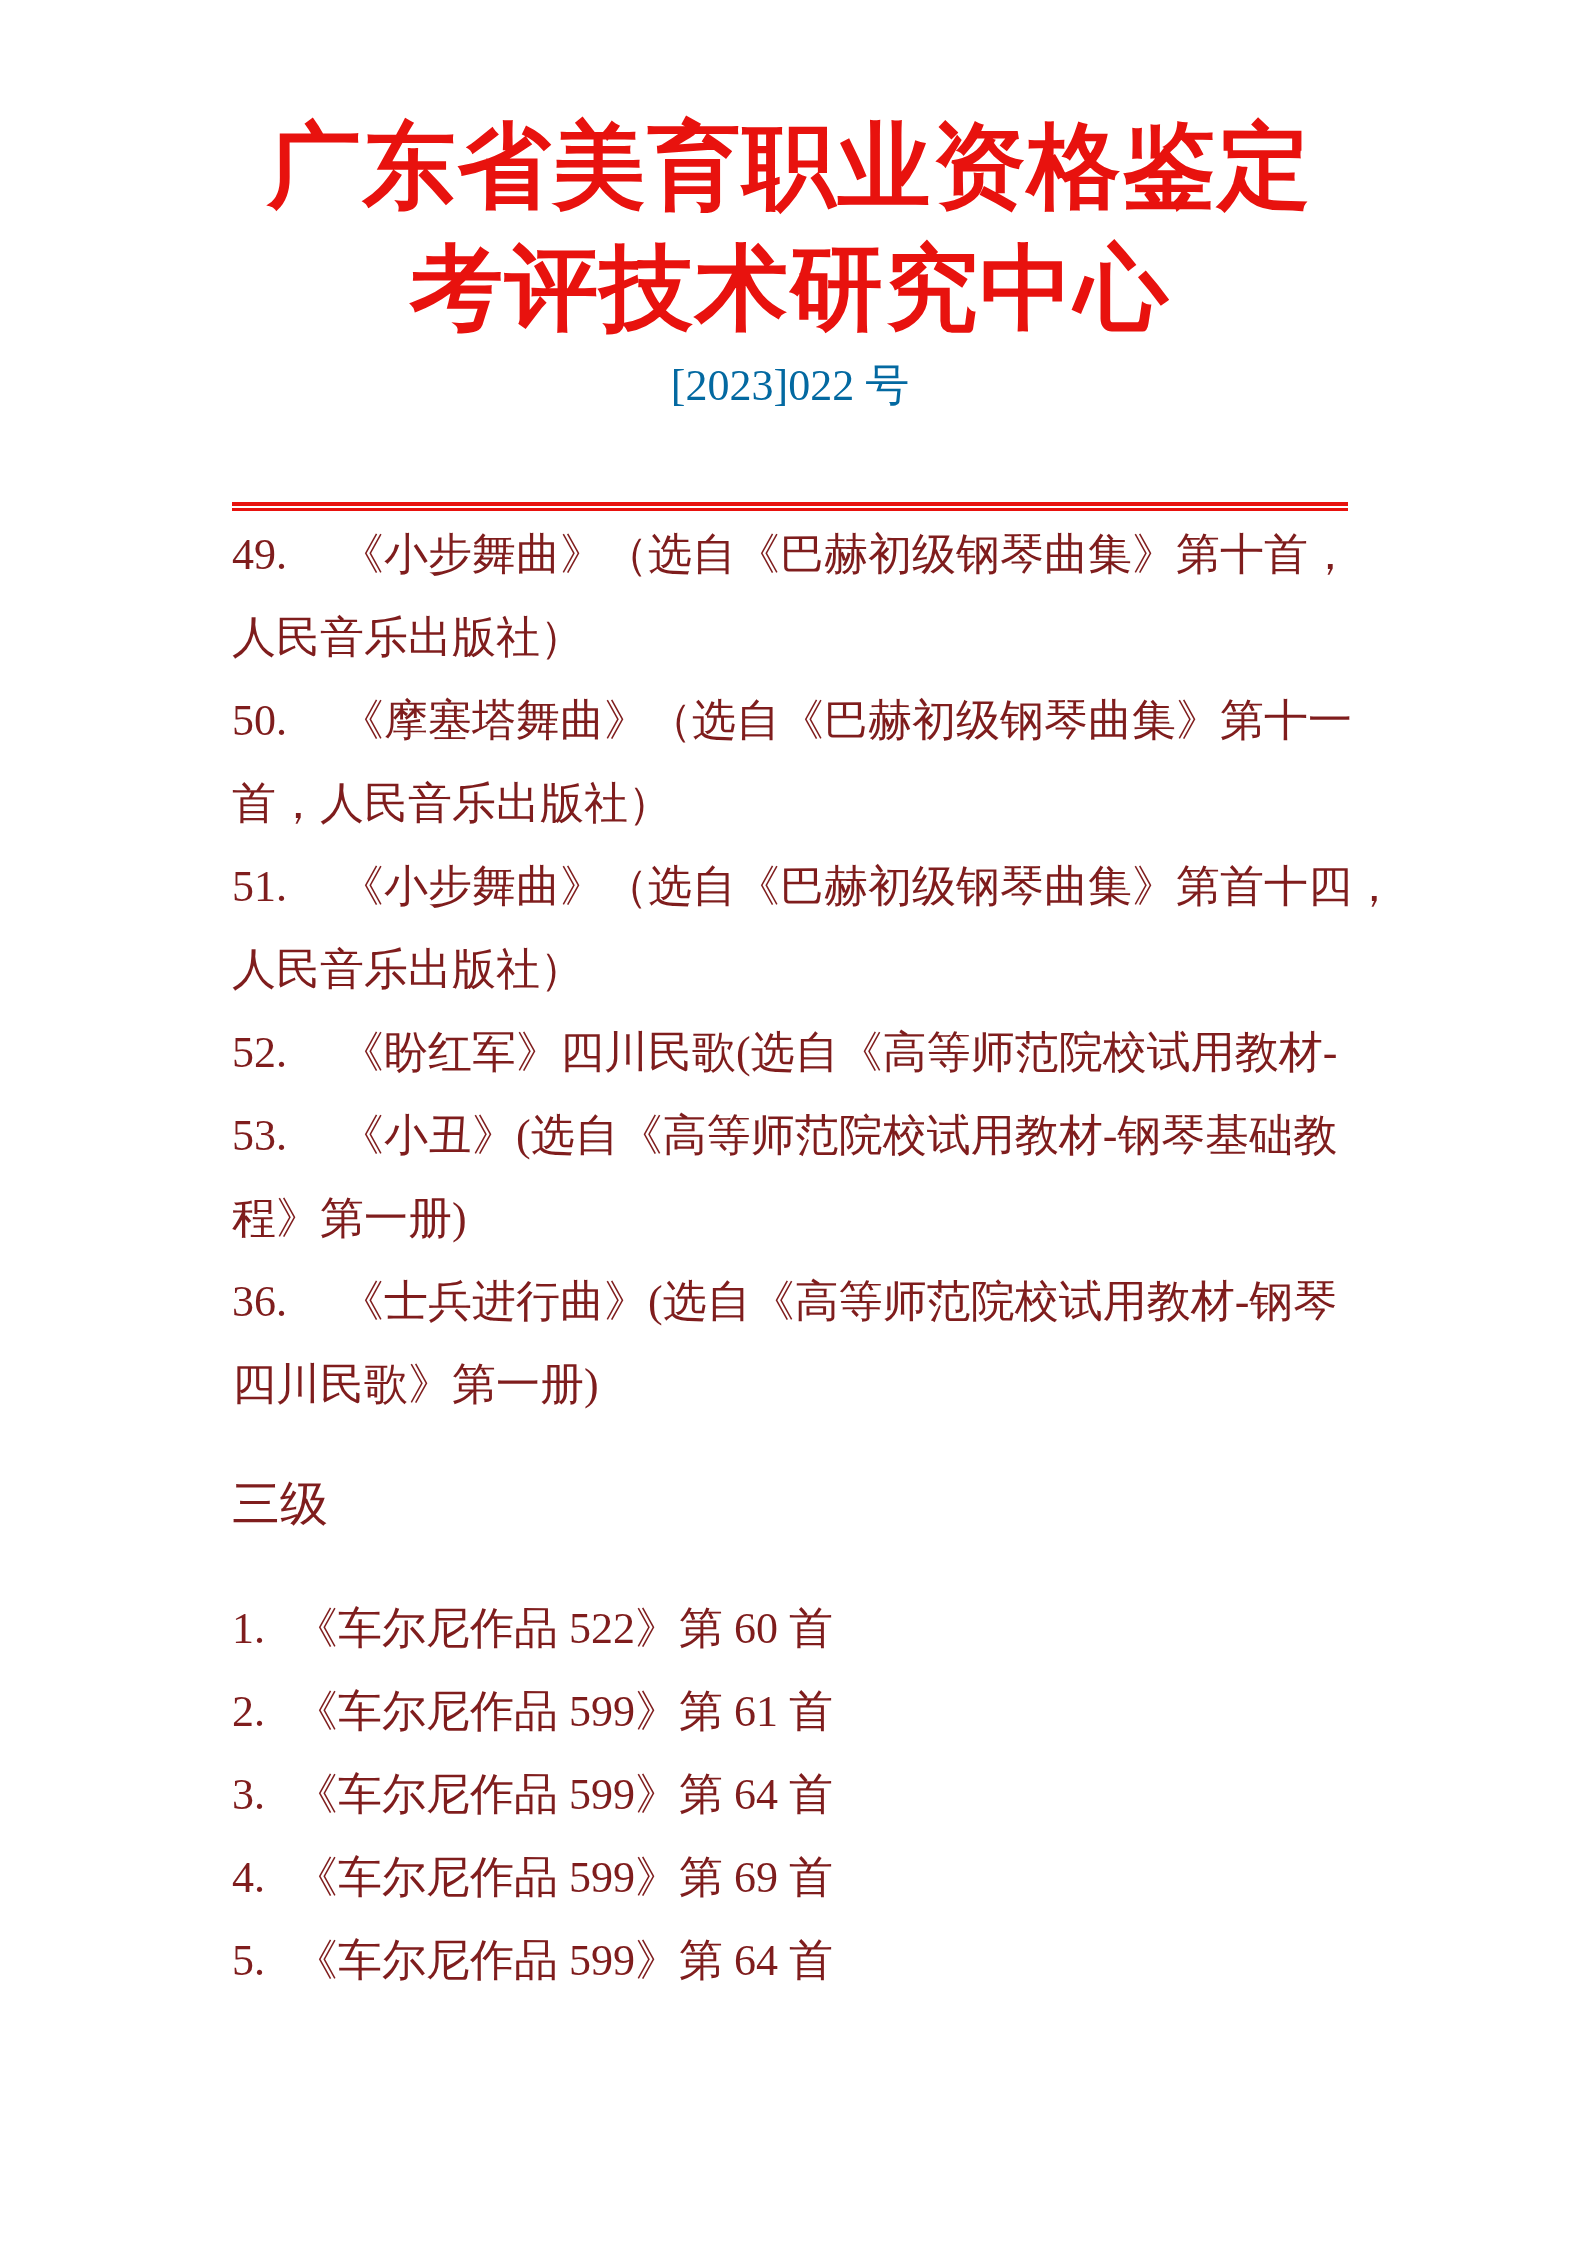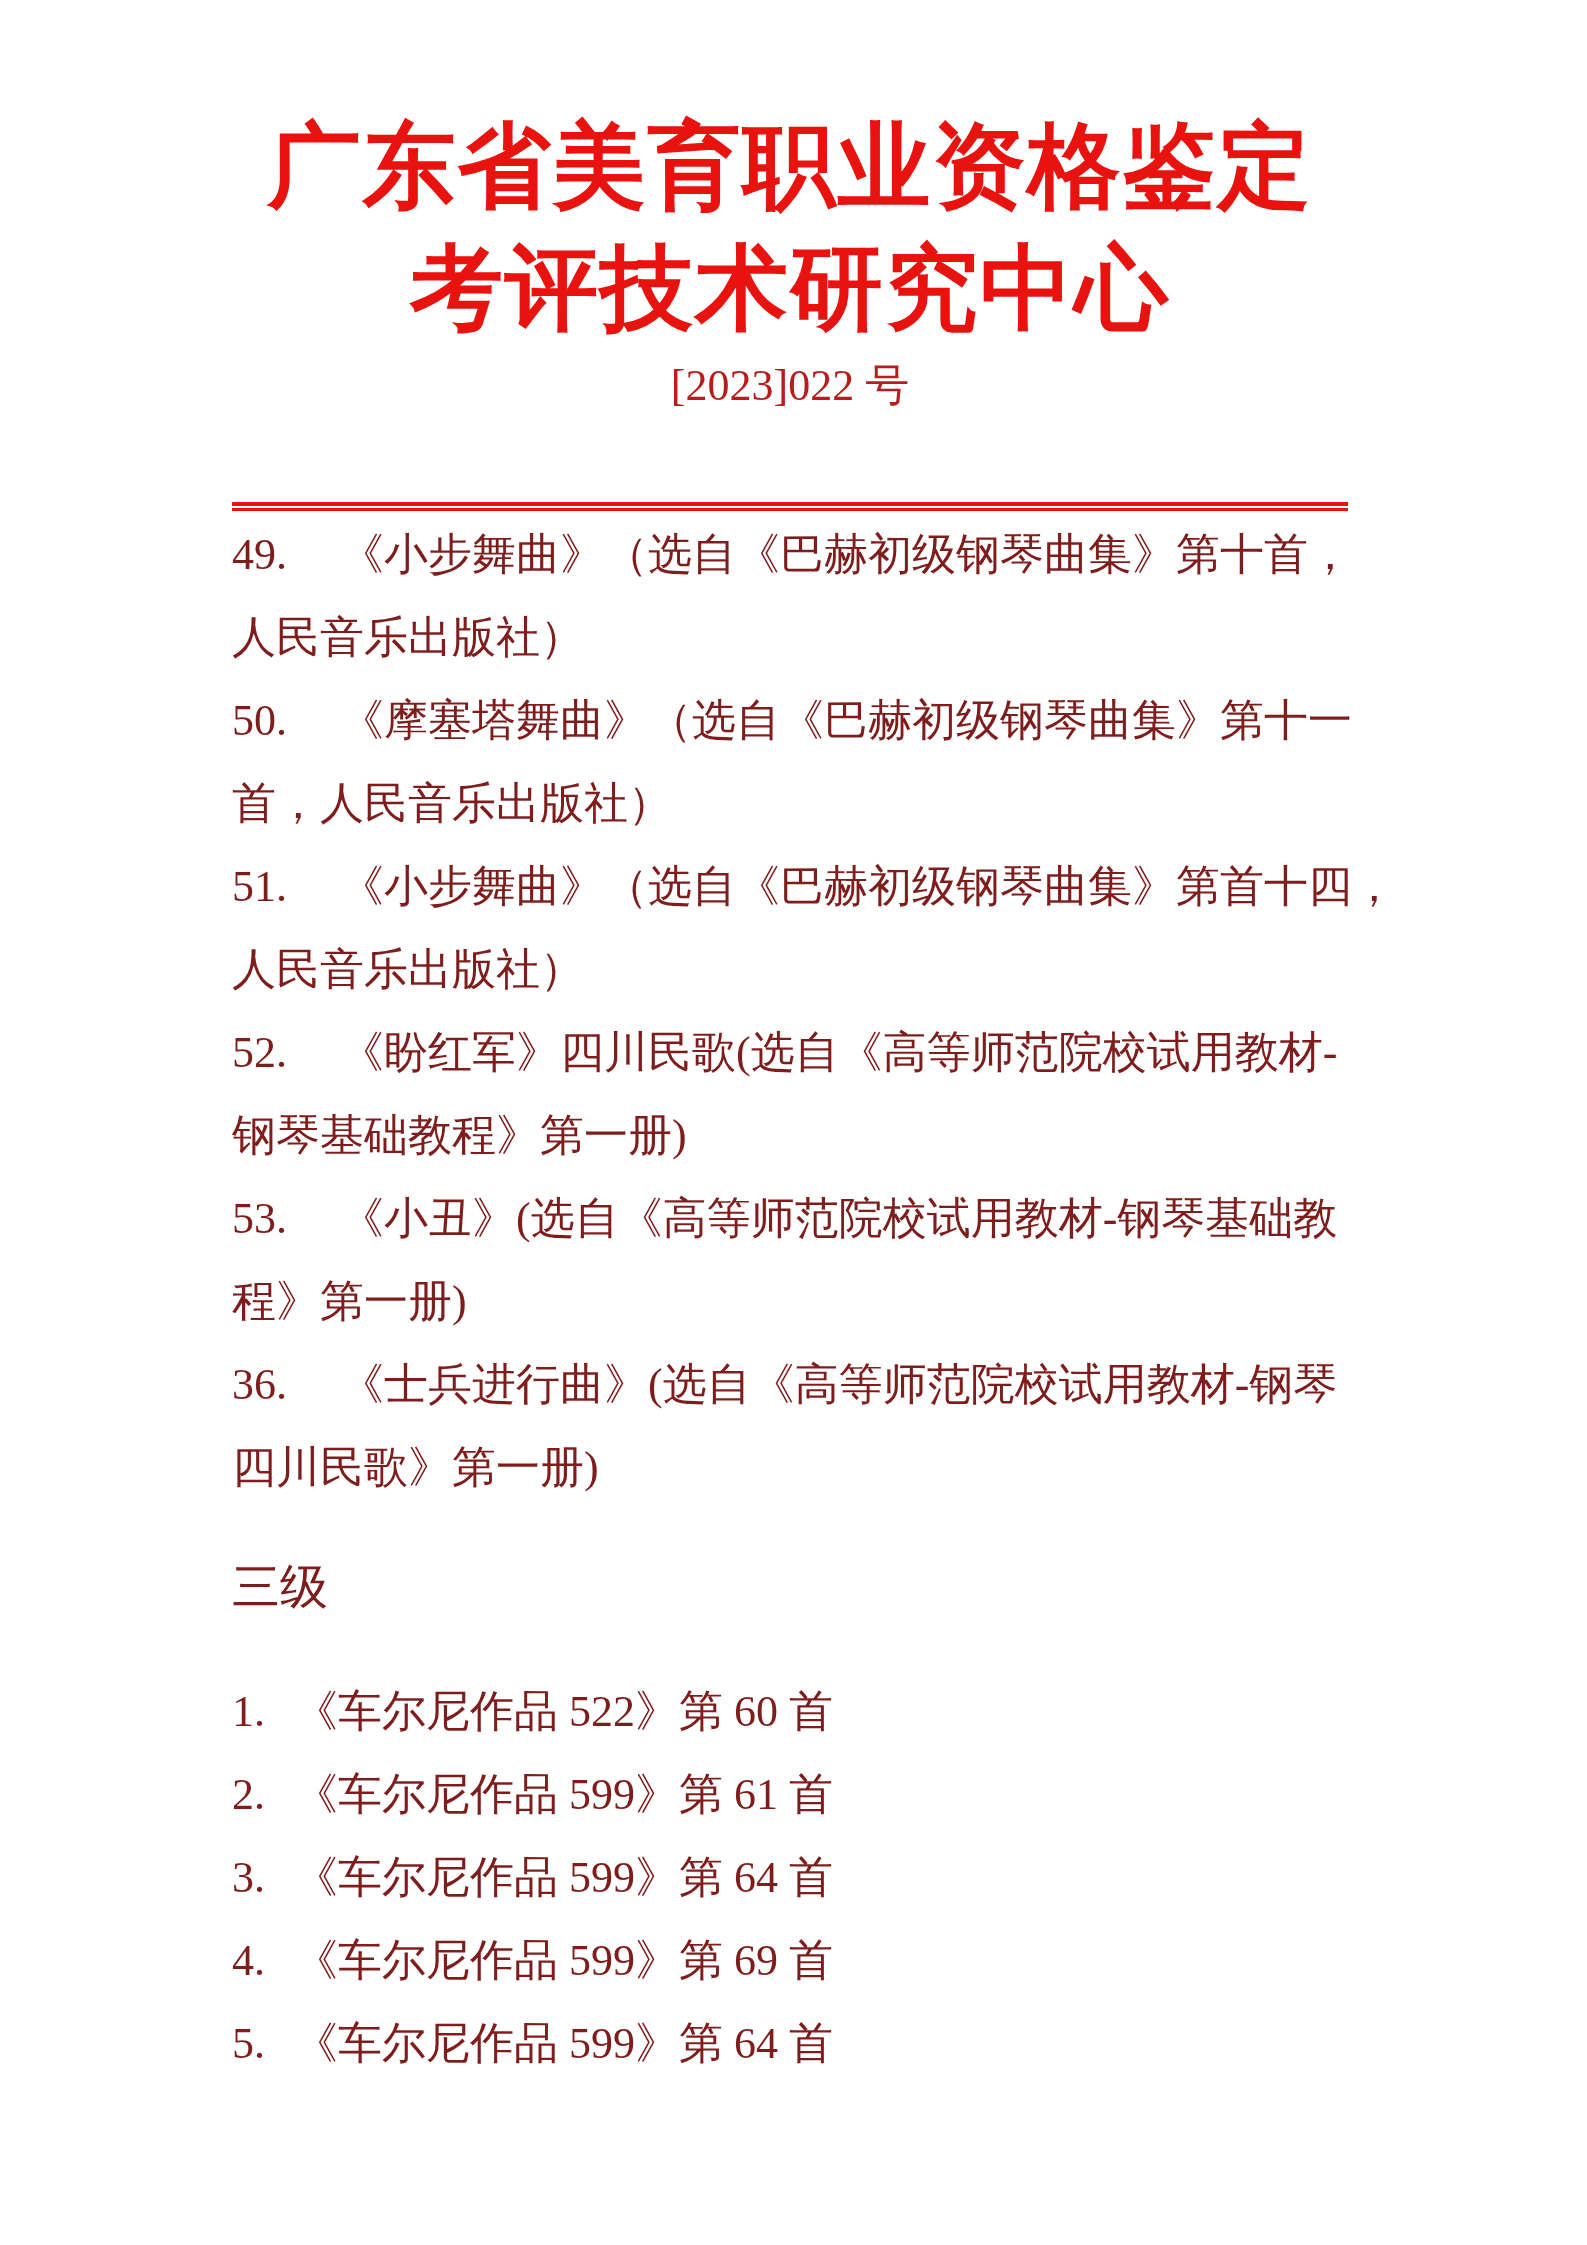--- a/index.html
+++ b/index.html
@@ -30,21 +30,21 @@
     font-size: 93px;
     line-height: 122px;
     font-weight: bold;
     letter-spacing: 2px;
   }
   .doc-number {
     margin-top: 8px;
     font-size: 44px;
     line-height: 56px;
     text-align: center;
-    color: #b91c1c;
+    color: #0369a1;
   }
   .divider {
     margin-top: 88px;
     height: 2px;
     border-top: 4px solid var(--accent, #e8120e);
     border-bottom: 3px solid var(--accent, #e8120e);
   }
   .doc-body {
     margin-top: 2px;
     font-size: 44px;
@@ -101,21 +101,20 @@
         <div class="rep-line">首，人民音乐出版社）</div>
       </div>
 
       <div class="rep-item">
         <div class="rep-line"><span class="num">51.</span><span>《小步舞曲》（选自《巴赫初级钢琴曲集》第首十四，</span></div>
         <div class="rep-line">人民音乐出版社）</div>
       </div>
 
       <div class="rep-item">
         <div class="rep-line"><span class="num">52.</span><span>《盼红军》四川民歌(选自《高等师范院校试用教材-</span></div>
-        <div class="rep-line">钢琴基础教程》第一册)</div>
       </div>
 
       <div class="rep-item">
         <div class="rep-line"><span class="num">53.</span><span>《小丑》(选自《高等师范院校试用教材-钢琴基础教</span></div>
         <div class="rep-line">程》第一册)</div>
       </div>
 
       <div class="rep-item">
         <div class="rep-line"><span class="num">36.</span><span>《士兵进行曲》(选自《高等师范院校试用教材-钢琴</span></div>
         <div class="rep-line">四川民歌》第一册)</div>

